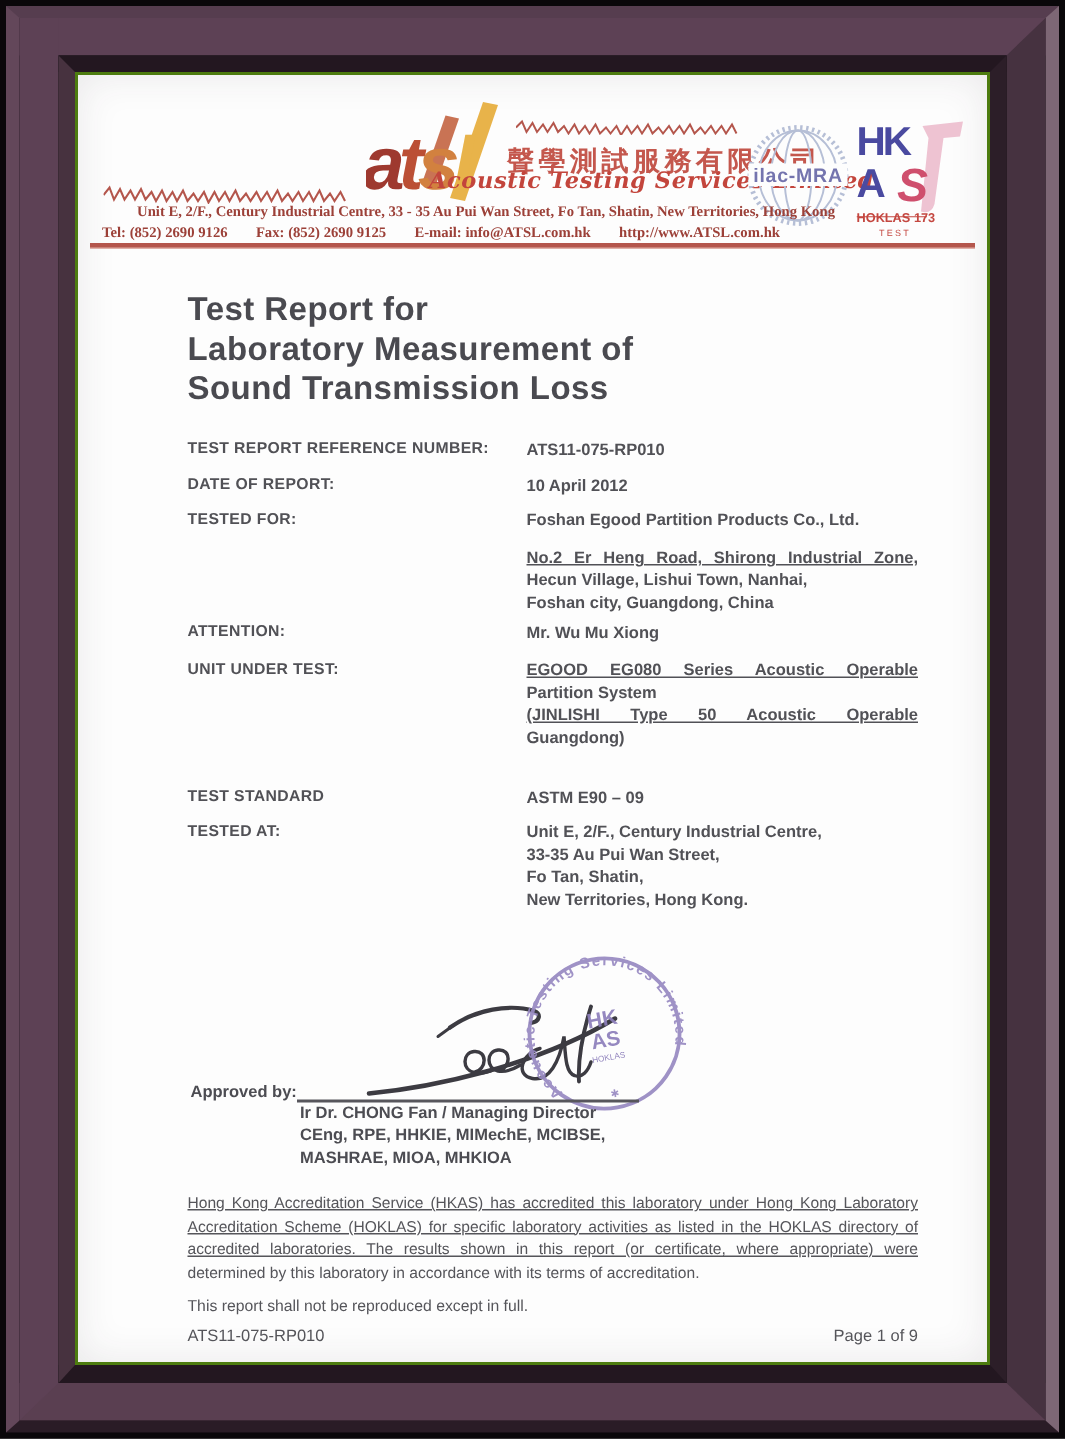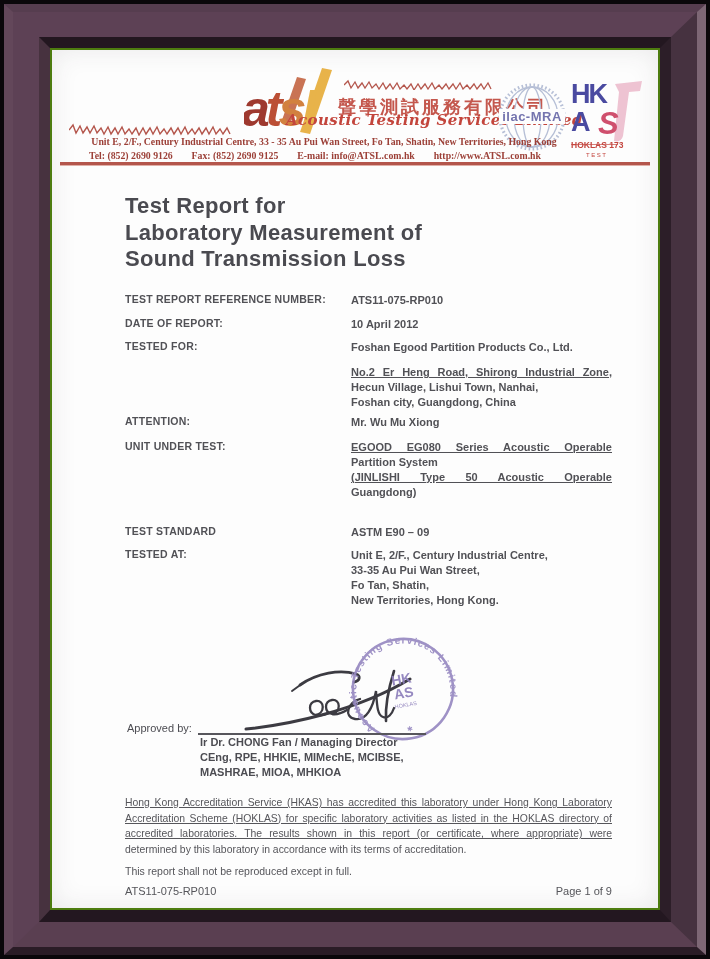--- a/index.html
+++ b/index.html
@@ -19,31 +19,31 @@
   .page{position:relative;width:606px;height:858px;background:#fdfdfd;overflow:hidden;
         color:#55555a;box-shadow:inset 0 0 26px rgba(60,50,60,.10);}
   .abs{position:absolute;}
   
   .cn{left:286px;top:45px;font-size:18px;font-weight:bold;color:#c4574d;letter-spacing:3px;white-space:nowrap;}
   .en{left:234px;top:61px;font-family:"DejaVu Serif",serif;font-style:italic;font-weight:bold;
       font-size:15px;color:#c3453c;letter-spacing:.4px;white-space:nowrap;}
   .addr1{left:12px;top:86px;width:520px;text-align:center;font-family:"Liberation Serif",serif;
          font-weight:bold;font-size:9.8px;color:#9c4038;white-space:nowrap;}
   .contact{left:16px;top:100px;width:452px;display:flex;justify-content:space-between;
-           font-family:"Liberation Serif",serif;font-weight:bold;font-size:9.8px;color:#9c4038;white-space:nowrap;margin-left:21px;}
+           font-family:"Liberation Serif",serif;font-weight:bold;font-size:9.8px;color:#9c4038;white-space:nowrap;}
   .rule{left:8px;top:112px;width:590px;height:3px;background:#b4564c;border-bottom:1px solid #e0b0a8;}
   
   .title{left:73px;top:143px;font-size:22px;font-weight:bold;color:#4a4a50;line-height:26.5px;letter-spacing:.3px;}
   .lbl{left:73px;font-size:10.5px;font-weight:bold;letter-spacing:.25px;color:#515156;white-space:nowrap;}
   .val{left:299px;width:261px;font-size:11px;font-weight:bold;color:#515156;line-height:15px;}
   .spread{text-align:justify;text-align-last:justify;text-decoration:underline;}
   .t-ref{top:243px}.t-date{top:267px}.t-tf{top:290px}.t-addr{top:315px}.t-att{top:365px}
   .t-unit{top:390px}.t-std{top:475px}.t-at{top:498px}
   
-  .approved{left:75px;top:672px;font-size:11px;font-weight:normal;color:#4c4c52;}
+  .approved{left:75px;top:672px;font-size:11px;font-weight:bold;color:#4c4c52;}
   .sig-line{left:146px;top:683px;width:228px;height:2px;background:#57565c;}
   .sig-name{left:148px;top:685px;font-size:11px;font-weight:bold;color:#4c4c52;line-height:15px;}
   .sig-svg{left:190px;top:615px;}
   .stamp{left:297px;top:585px;transform:rotate(-10deg);opacity:.92;}
   
   .acc{left:73px;top:745px;width:487px;font-size:10.4px;color:#55555a;line-height:15.5px;}
   .note{left:73px;top:815px;font-size:10.5px;color:#55555a;}
   .bottomrow{left:73px;top:835px;width:487px;display:flex;justify-content:space-between;font-size:11px;color:#55555a;}
 </style>
 </head>

